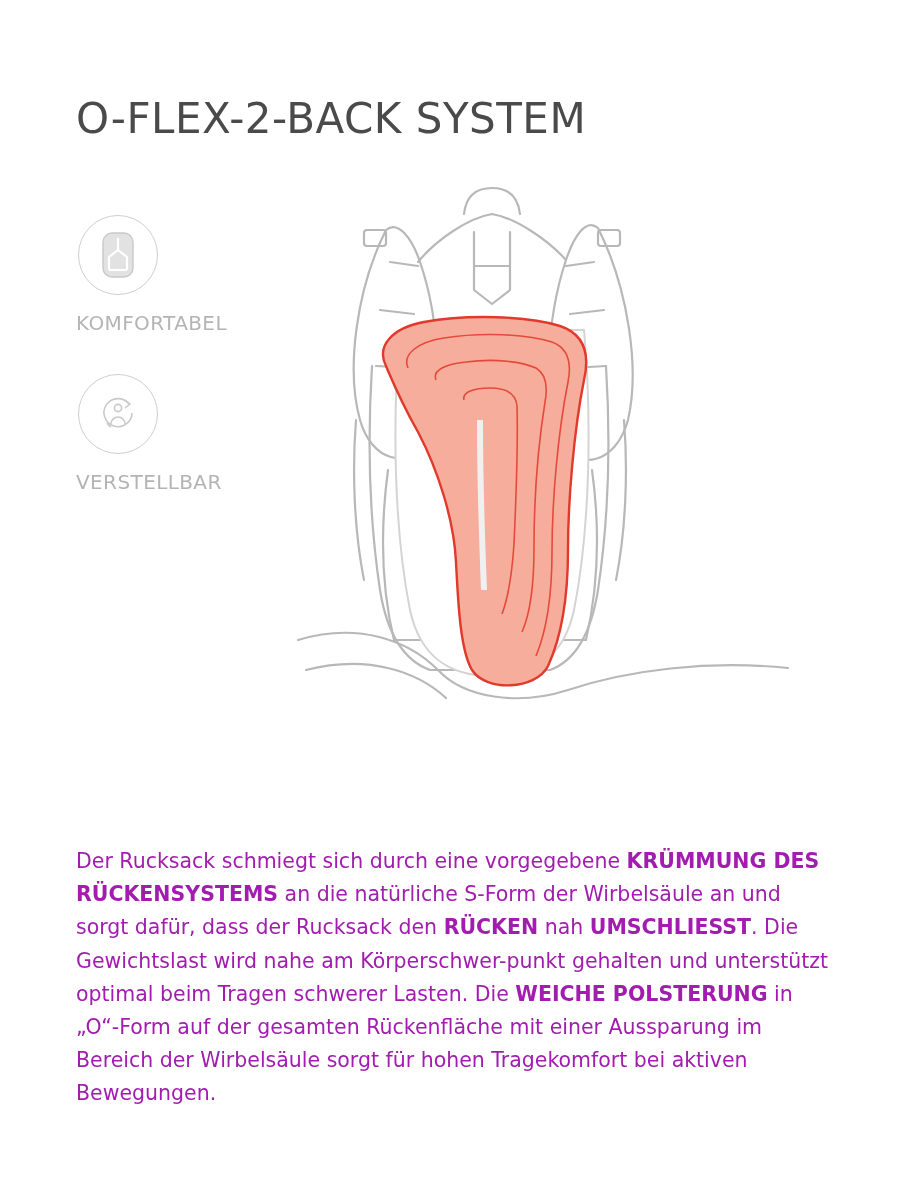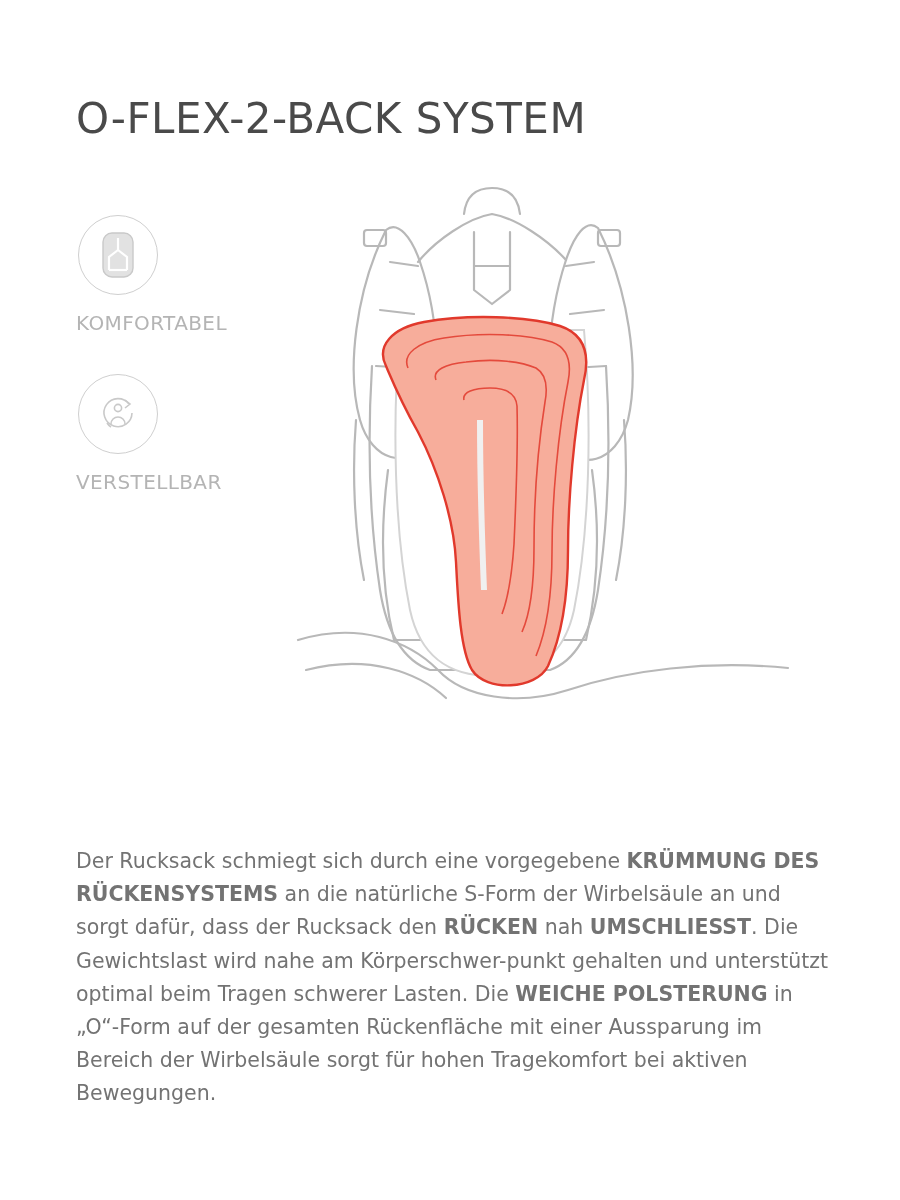--- a/index.html
+++ b/index.html
@@ -73,21 +73,21 @@
   }
 
   
   .body-copy {
     position: absolute;
     left: 76px;
     top: 845px;
     width: 760px;
     font-size: 20.5px;
     line-height: 1.62;
-    color: #737373;
+    color: #a21caf;
   }
   .body-copy b {
     font-weight: bold;
   }
 </style>
 </head>
 <body>
 
 <div class="page">
 

